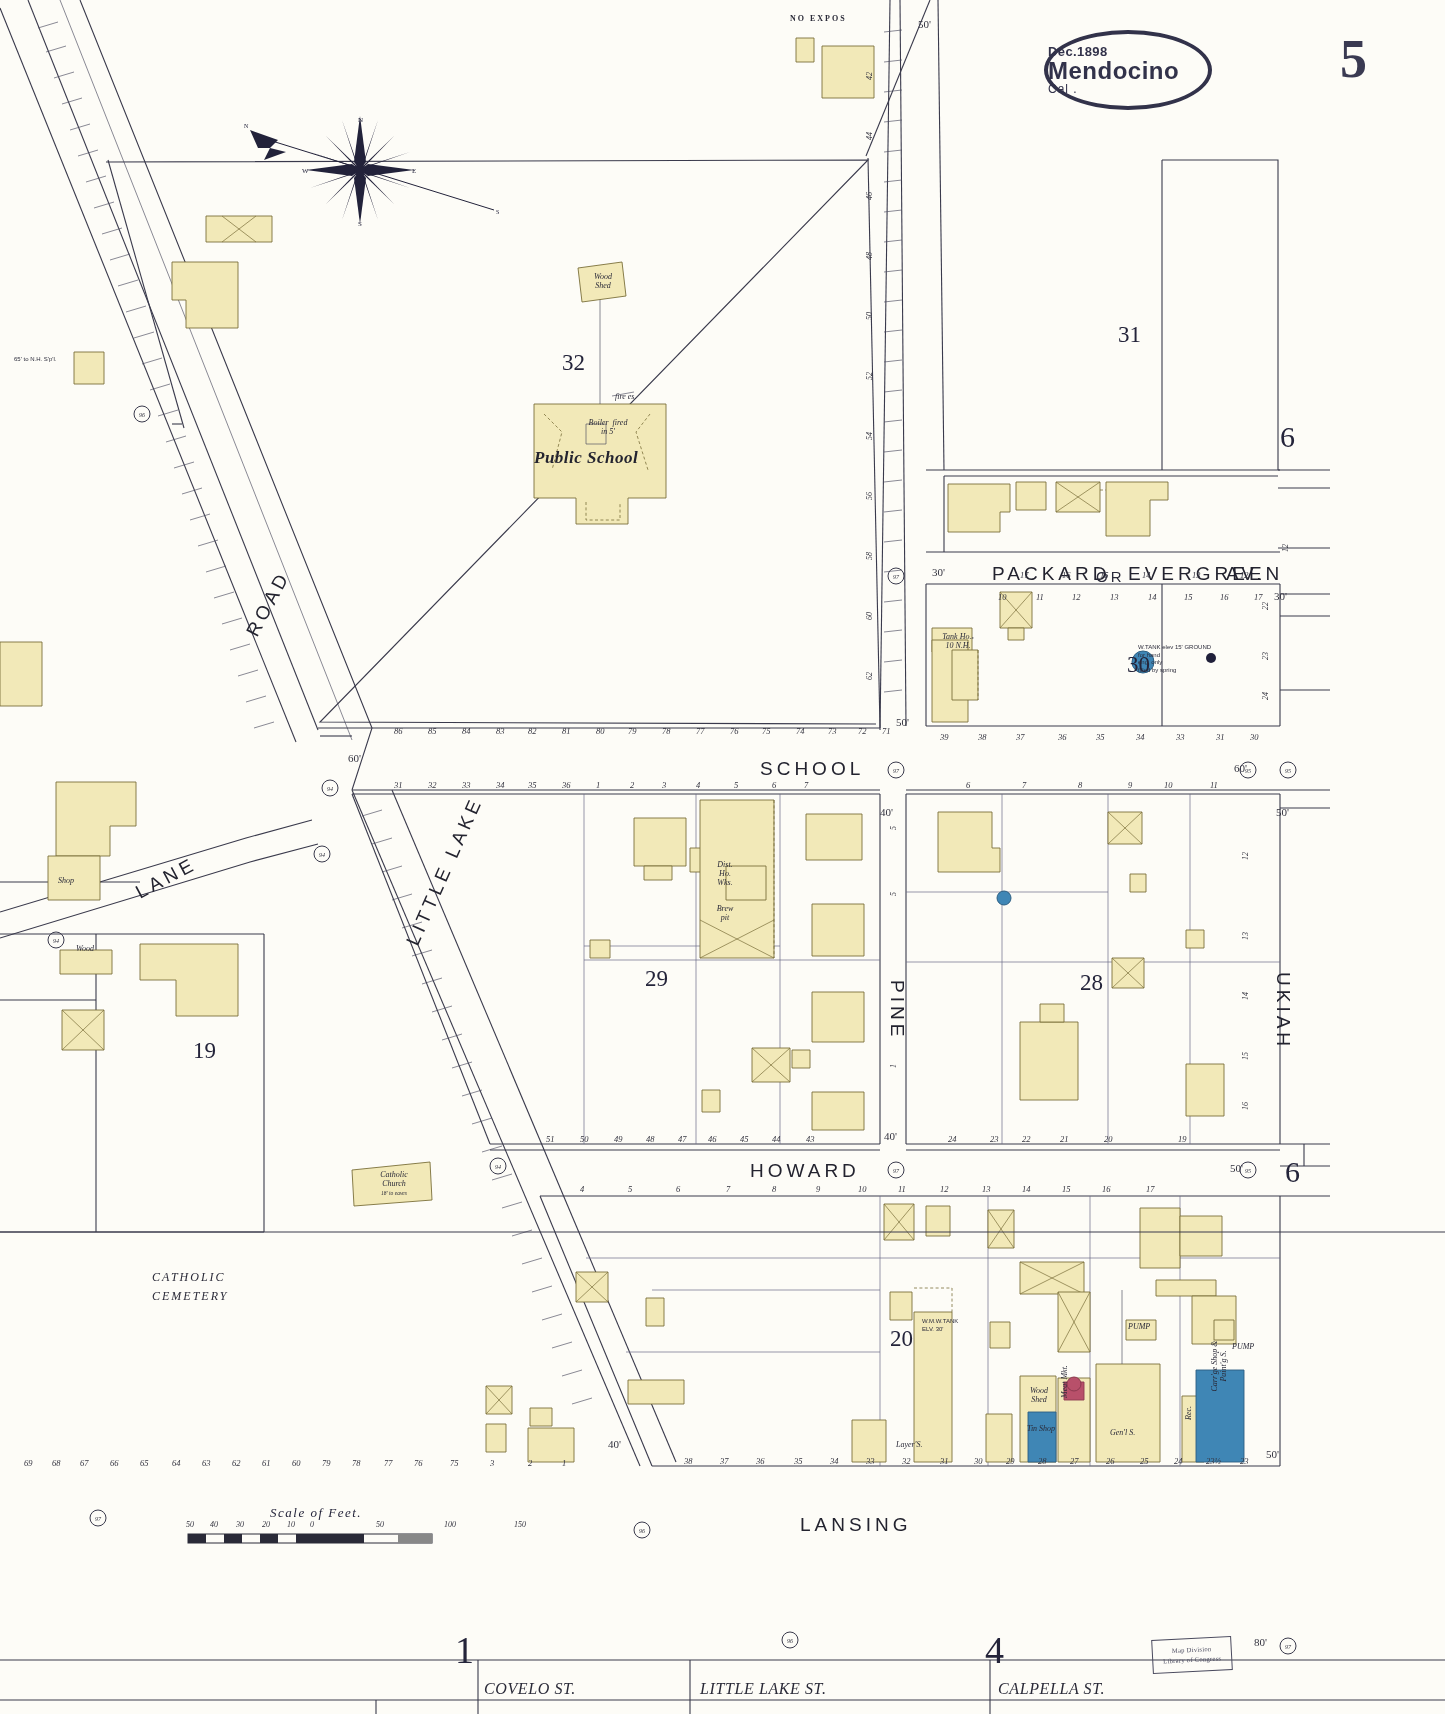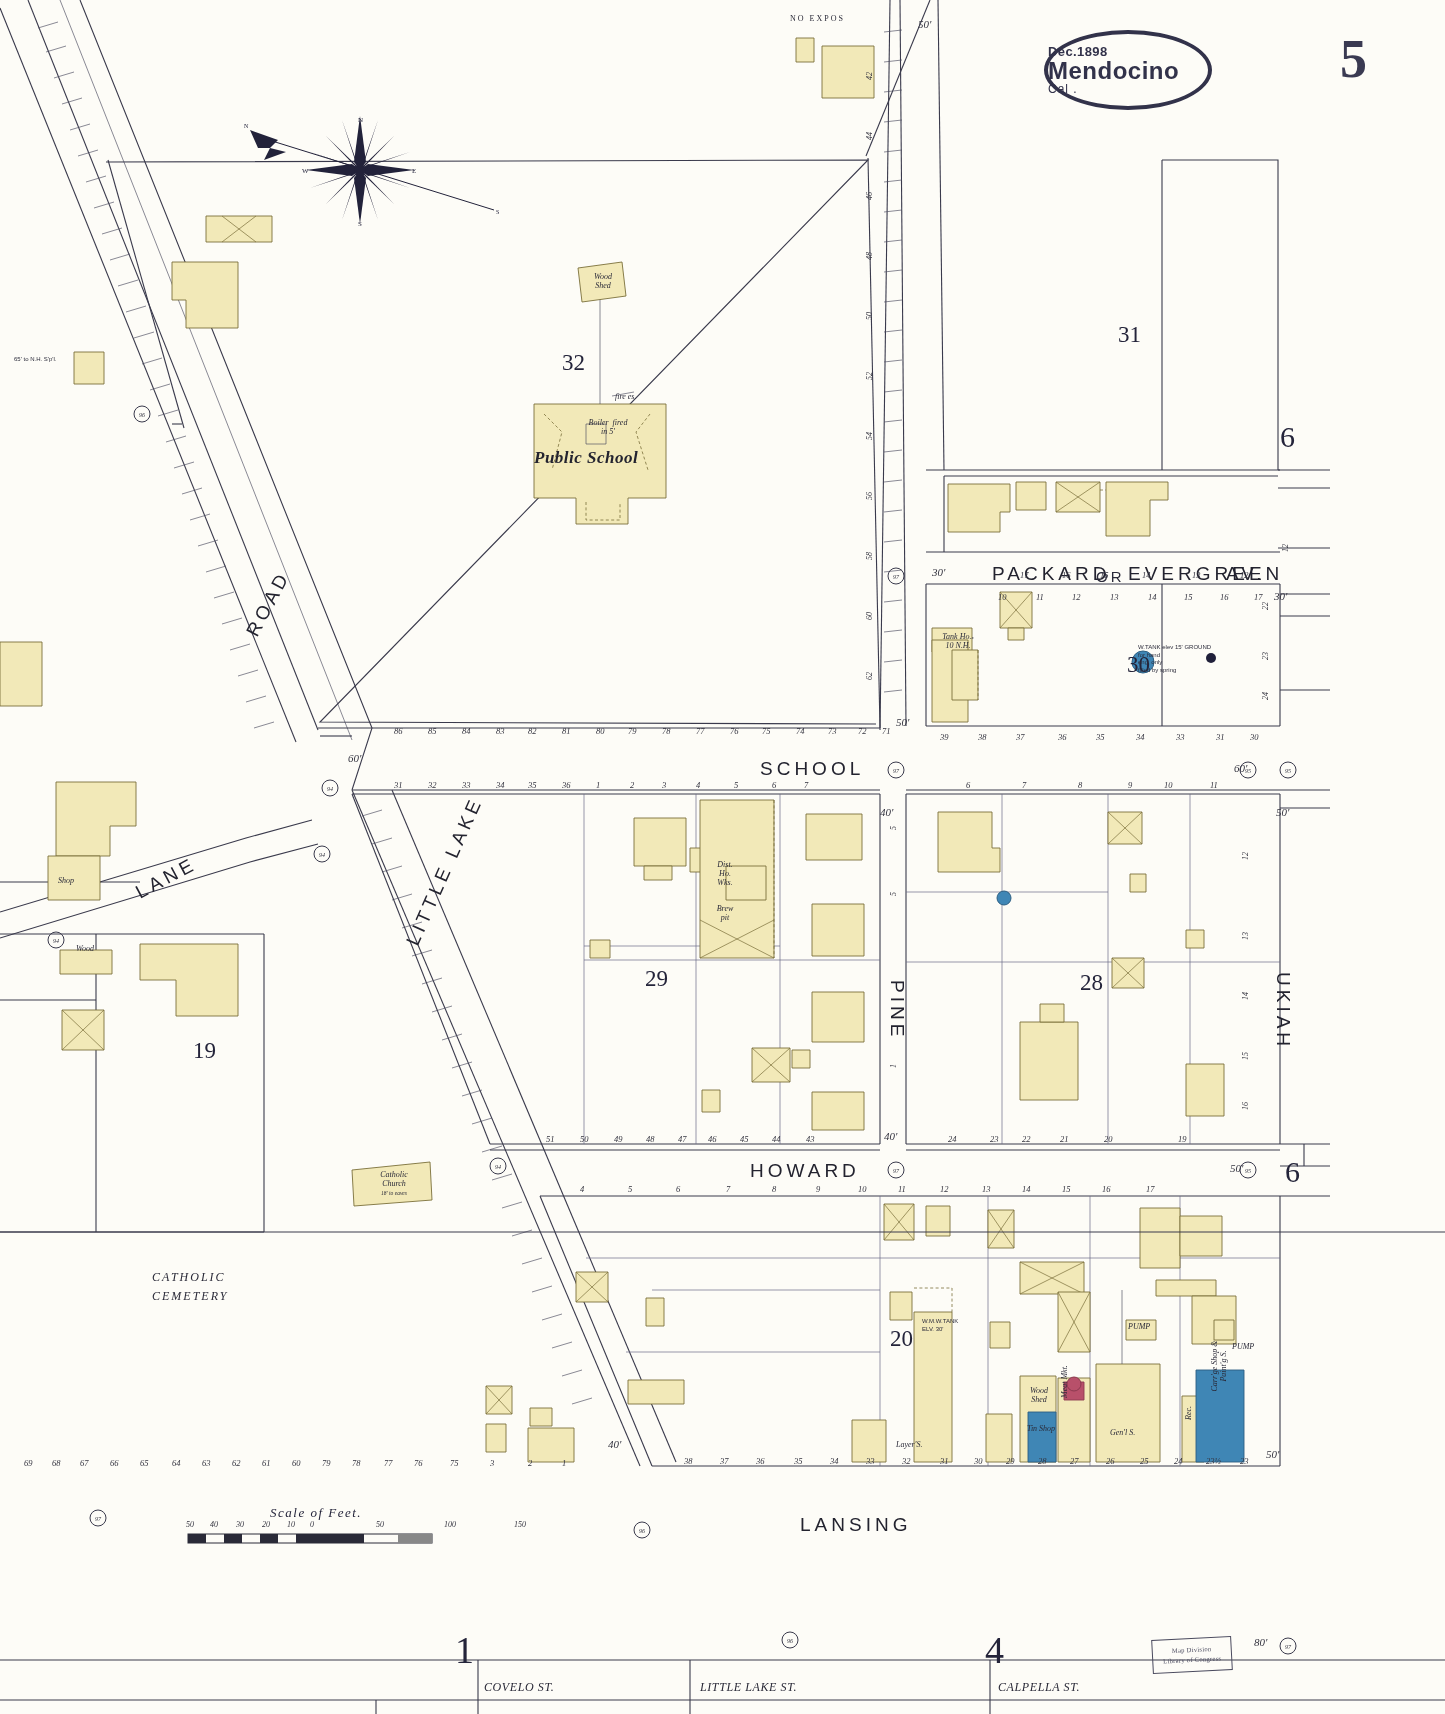--- a/index.html
+++ b/index.html
@@ -51,25 +51,26 @@
     font-size:30px;color:#24243a;font-family:"Liberation Serif",serif;
   }
   .bigpage{
     font-size:38px;color:#24243a;font-family:"Liberation Serif",serif;
   }
   
   .script{
     font-family:"Liberation Serif",serif;
     font-style:italic;color:#2a2a38;font-size:9px;
     letter-spacing:.5px;
+    font-weight:bold;
   }
   .script-sm{font-size:7px;}
   .script-xs{font-size:6px;}
   .dim{
-    font-family:"Liberation Serif",serif;font-style:italic;
+    font-family:"Liberation Serif",serif;
     font-size:11px;color:#33333f;
   }
   
   .bldg-label{
     font-family:"Liberation Serif",serif;font-style:italic;
     font-size:8px;color:#2a2a38;text-align:center;line-height:1.15;
   }
   #public-school-label{
     font-family:"Liberation Serif",serif;font-style:italic;font-weight:bold;
     font-size:17px;color:#23232f;letter-spacing:.5px;
@@ -89,21 +90,21 @@
     left:1152px;top:1638px;width:78px;height:32px;
     border:1px solid #4a4a5e;transform:rotate(-3deg);
     display:flex;flex-direction:column;align-items:center;justify-content:center;
     color:#4a4a5e;font-size:6.5px;font-family:"Liberation Serif",serif;
     line-height:1.5;letter-spacing:.3px;background:transparent;
   }
   
   #compass{left:300px;top:110px;width:120px;height:120px;}
   
   .idx{
-    font-family:"Liberation Serif",serif;font-style:italic;font-size:12px;
+    font-family:"Liberation Serif",serif;font-style:italic;font-size:16px;
     color:#2a2a38;letter-spacing:.6px;
   }
 </style>
 </head>
 <body>
 
 <div id="sheet">
 
   <svg class="mapsvg" viewBox="0 0 1445 1714" preserveAspectRatio="none">
     <defs>

